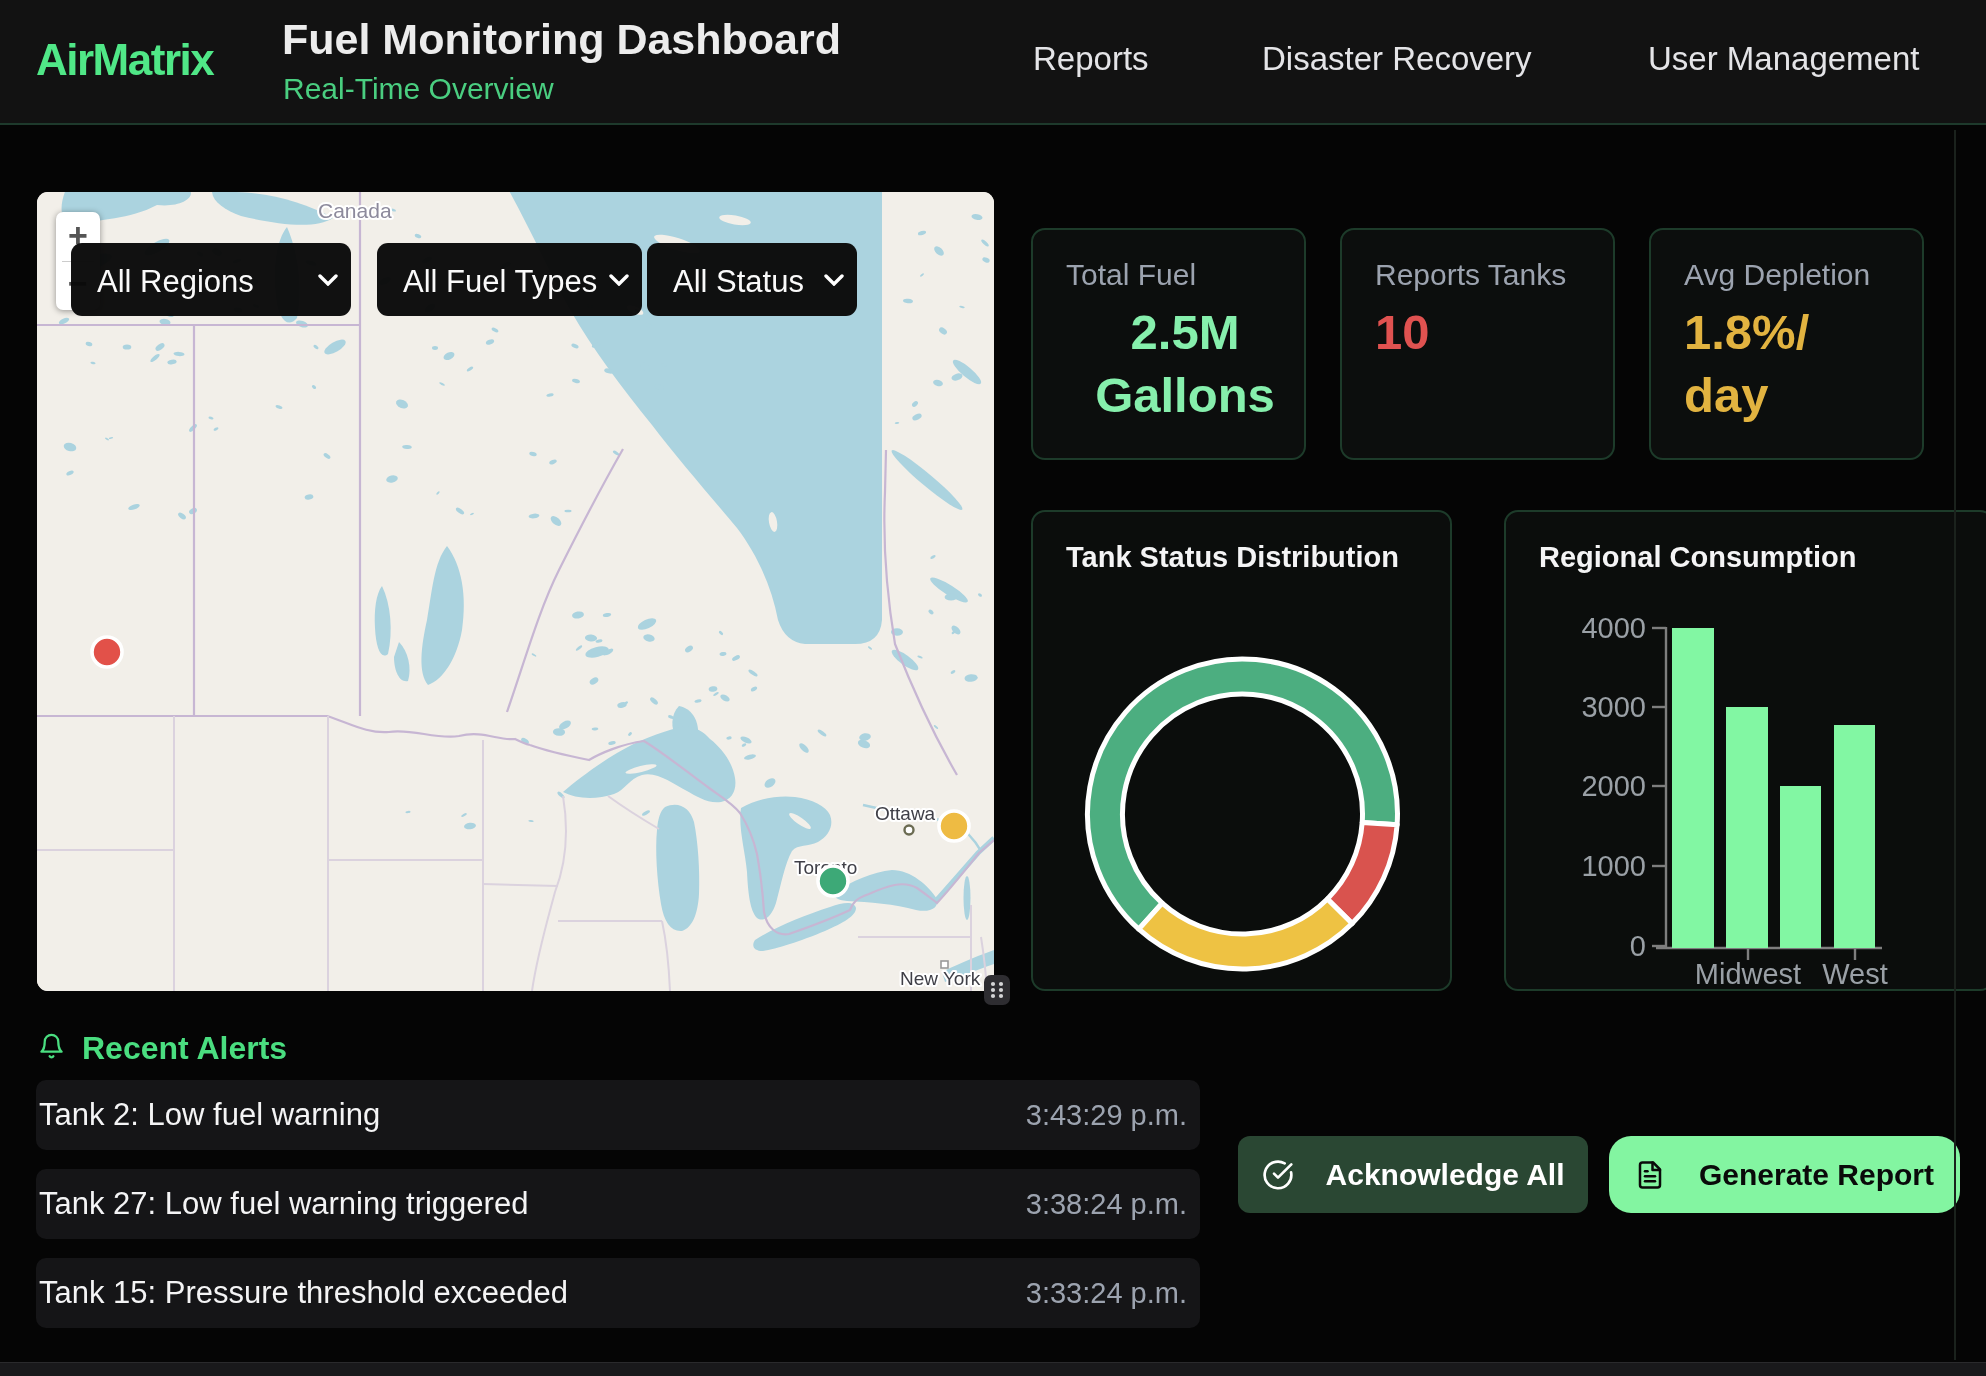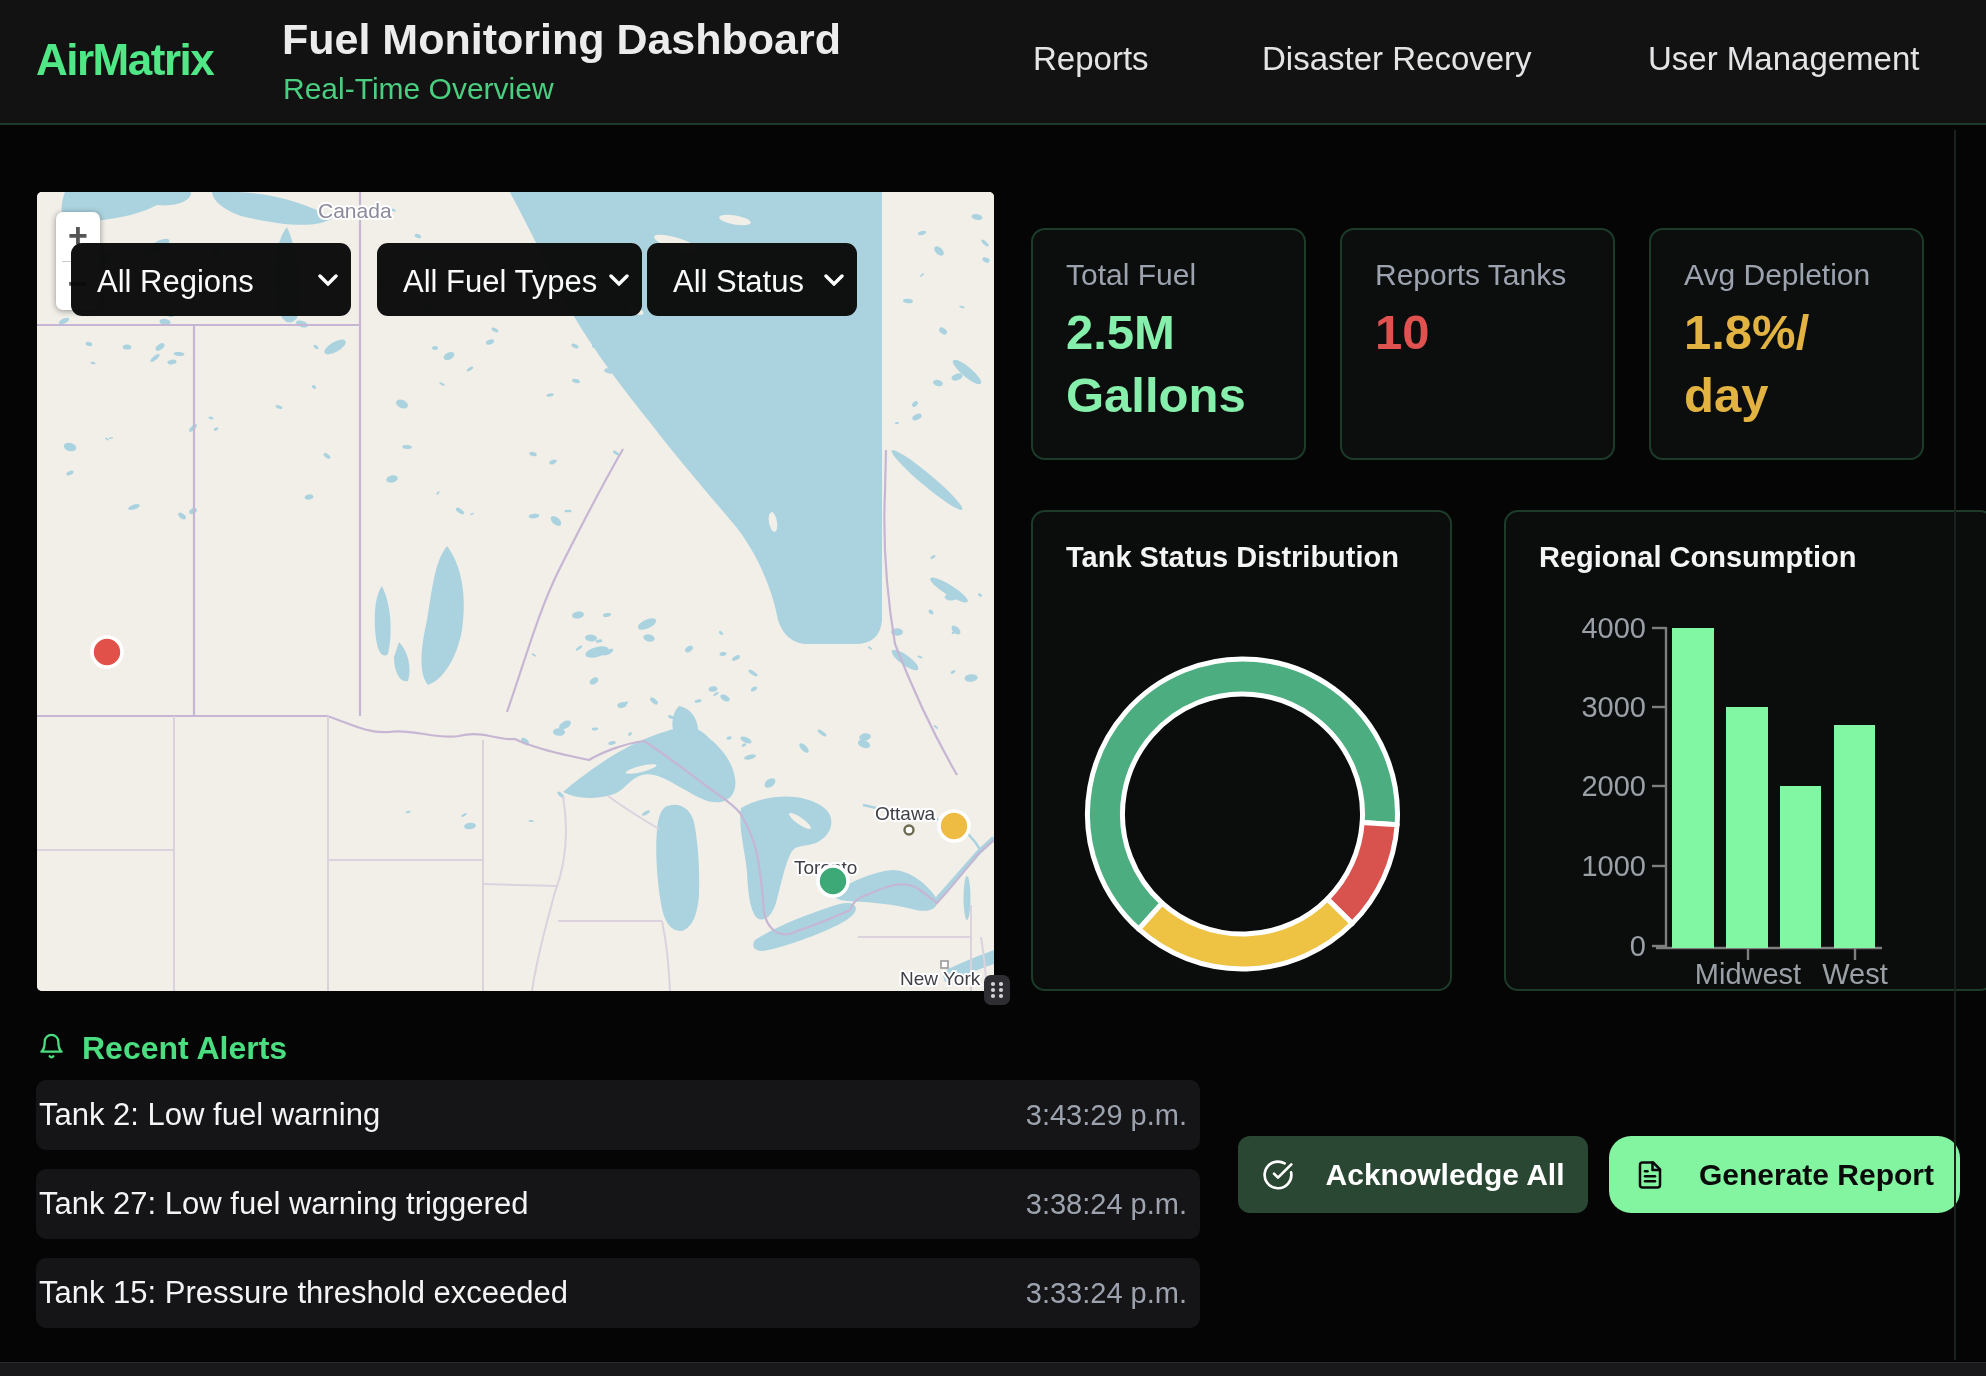--- a/index.html
+++ b/index.html
@@ -9,21 +9,21 @@
 
   
   #header { left:0; top:0; width:1986px; height:125px; background:#121212;
     border-bottom:2px solid #1e3a2c; }
   #logo { left:36px; top:35px; font-size:44px; font-weight:bold; color:#50e787; letter-spacing:-1.5px; }
   #title { left:282px; top:15px; font-size:43px; font-weight:bold; color:#ececec; }
   #subtitle { left:283px; top:72px; font-size:30px; color:#4ace80; }
   .nav { top:-4px; height:125px; display:flex; align-items:center; font-size:33px; color:#e4e4e7; }
 
   
-  #map { left:37px; top:192px; width:957px; height:799px; border-radius:5px;
+  #map { left:37px; top:192px; width:957px; height:799px; border-radius:11px;
     overflow:hidden; background:#f2efe9; }
   #zoomctl { left:56px; top:212px; width:44px; height:98px; background:#ffffff;
     border-radius:7px; box-shadow:0 1px 6px rgba(0,0,0,.4); }
   #zoomctl .plus { position:absolute; left:0; top:0; width:44px; height:48px;
     color:#555; font-size:34px; font-weight:bold; text-align:center; line-height:46px; }
   #zoomctl .div { position:absolute; left:6px; top:49px; width:32px; height:1px; background:#ccc; }
   #zoomctl .minus { position:absolute; left:0; top:49px; width:44px; height:48px;
     color:#555; font-size:34px; font-weight:bold; text-align:center; line-height:44px; }
   .dd { top:243px; height:73px; background:rgba(9,9,9,0.97); border-radius:11px;
     color:#fafafa; font-size:31px; display:flex; align-items:center; padding-left:26px; padding-top:4px; }
@@ -330,21 +330,21 @@
       <circle cx="9" cy="15" r="2.1"></circle>
         <circle cx="17" cy="15" r="2.1"></circle>
       <circle cx="9" cy="21" r="2.1"></circle>
         <circle cx="17" cy="21" r="2.1"></circle>
       </g>
     </svg>
   </div>
 
   <div class="scard abs" style="left:1031px;">
     <div class="slabel">Total Fuel</div>
-    <div class="sval" style="color:#86efac;">2.5M<br>Gallons</div>
+    <div class="sval" style="color:#86efac;text-align:center;">2.5M<br>Gallons</div>
   </div>
   <div class="scard abs" style="left:1340px;">
     <div class="slabel">Reports Tanks</div>
     <div class="sval" style="color:#e05250;">10</div>
   </div>
   <div class="scard abs" style="left:1649px;">
     <div class="slabel">Avg Depletion</div>
     <div class="sval" style="color:#e2b340;">1.8%/<br>day</div>
   </div>
 

